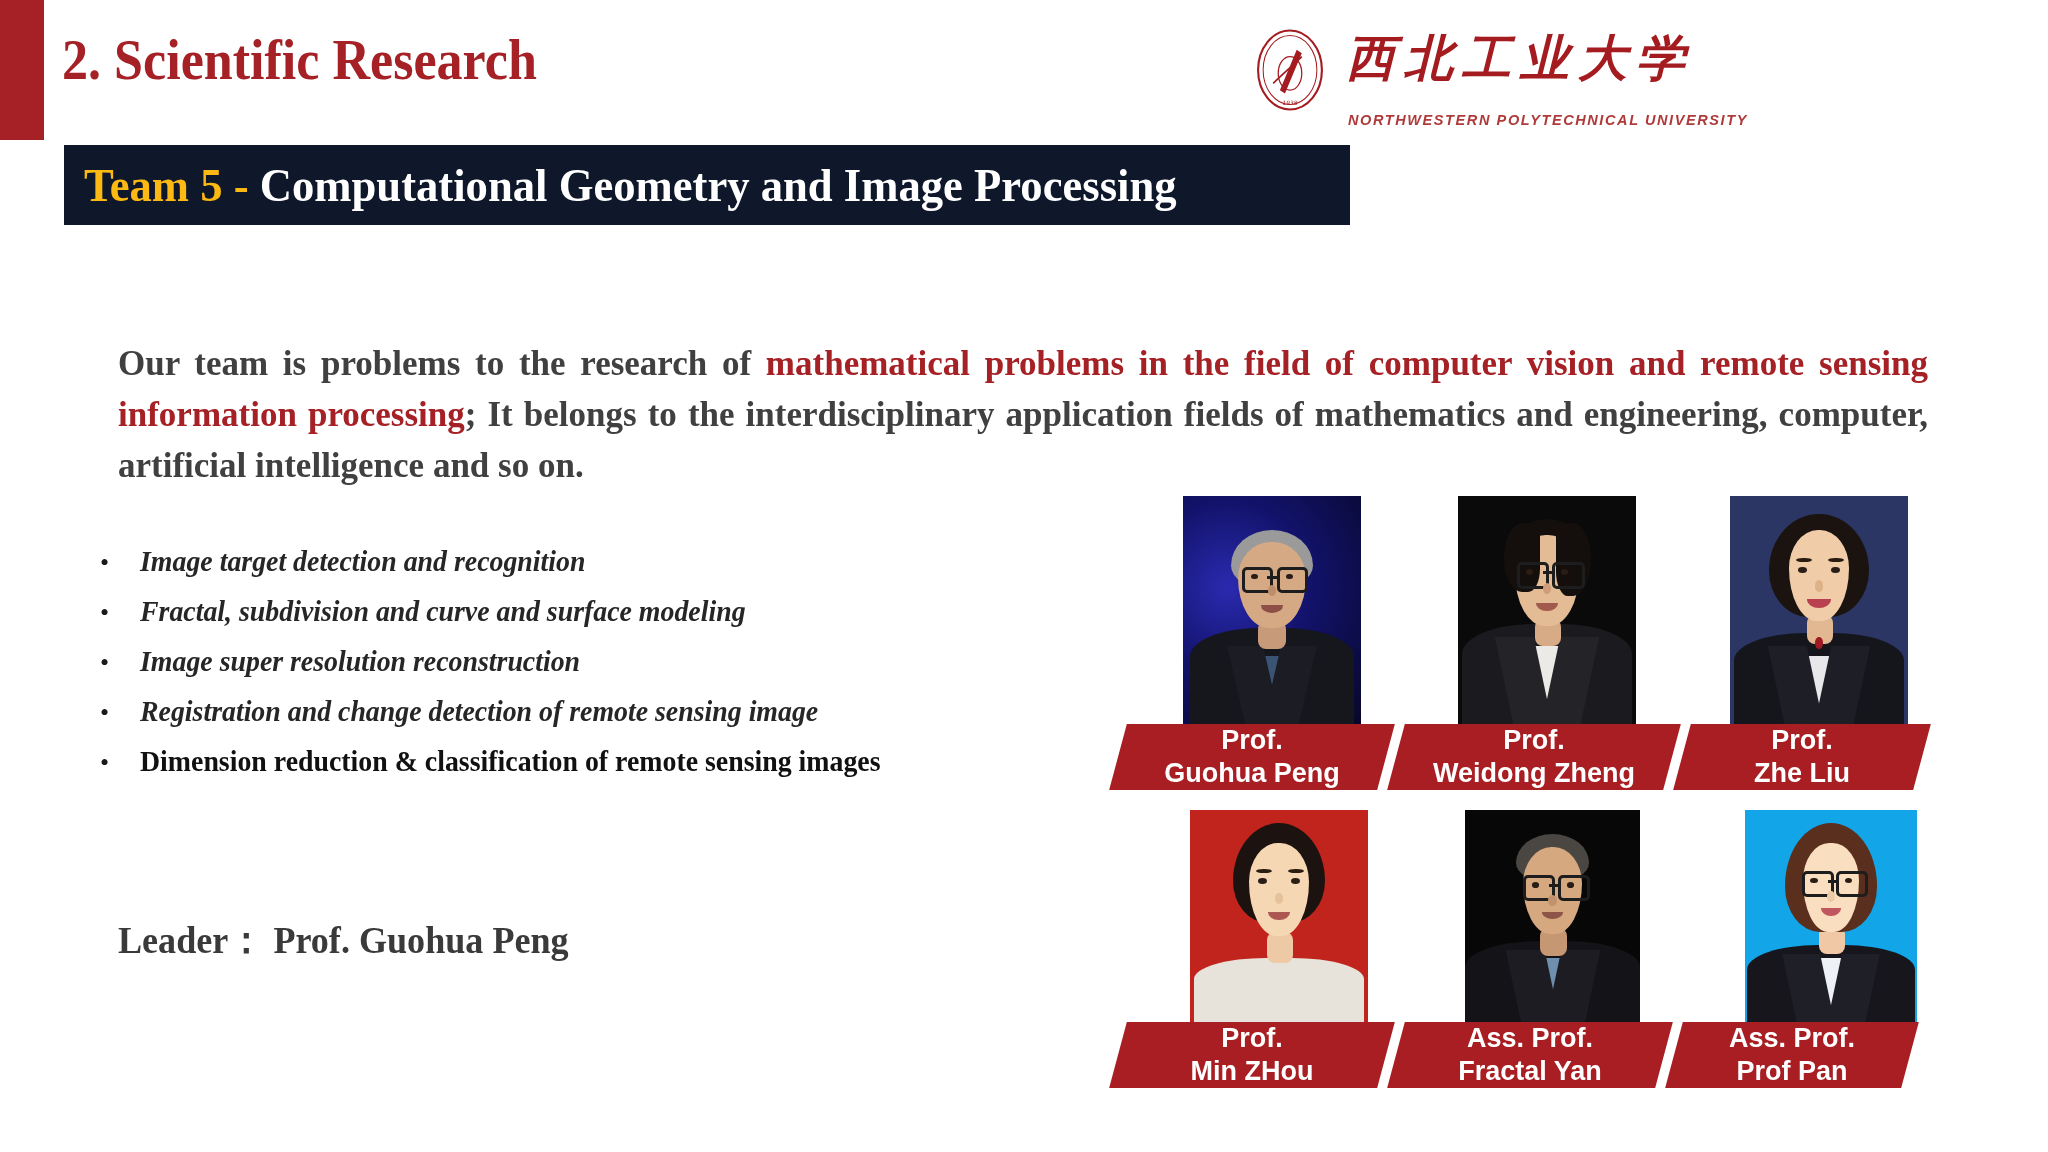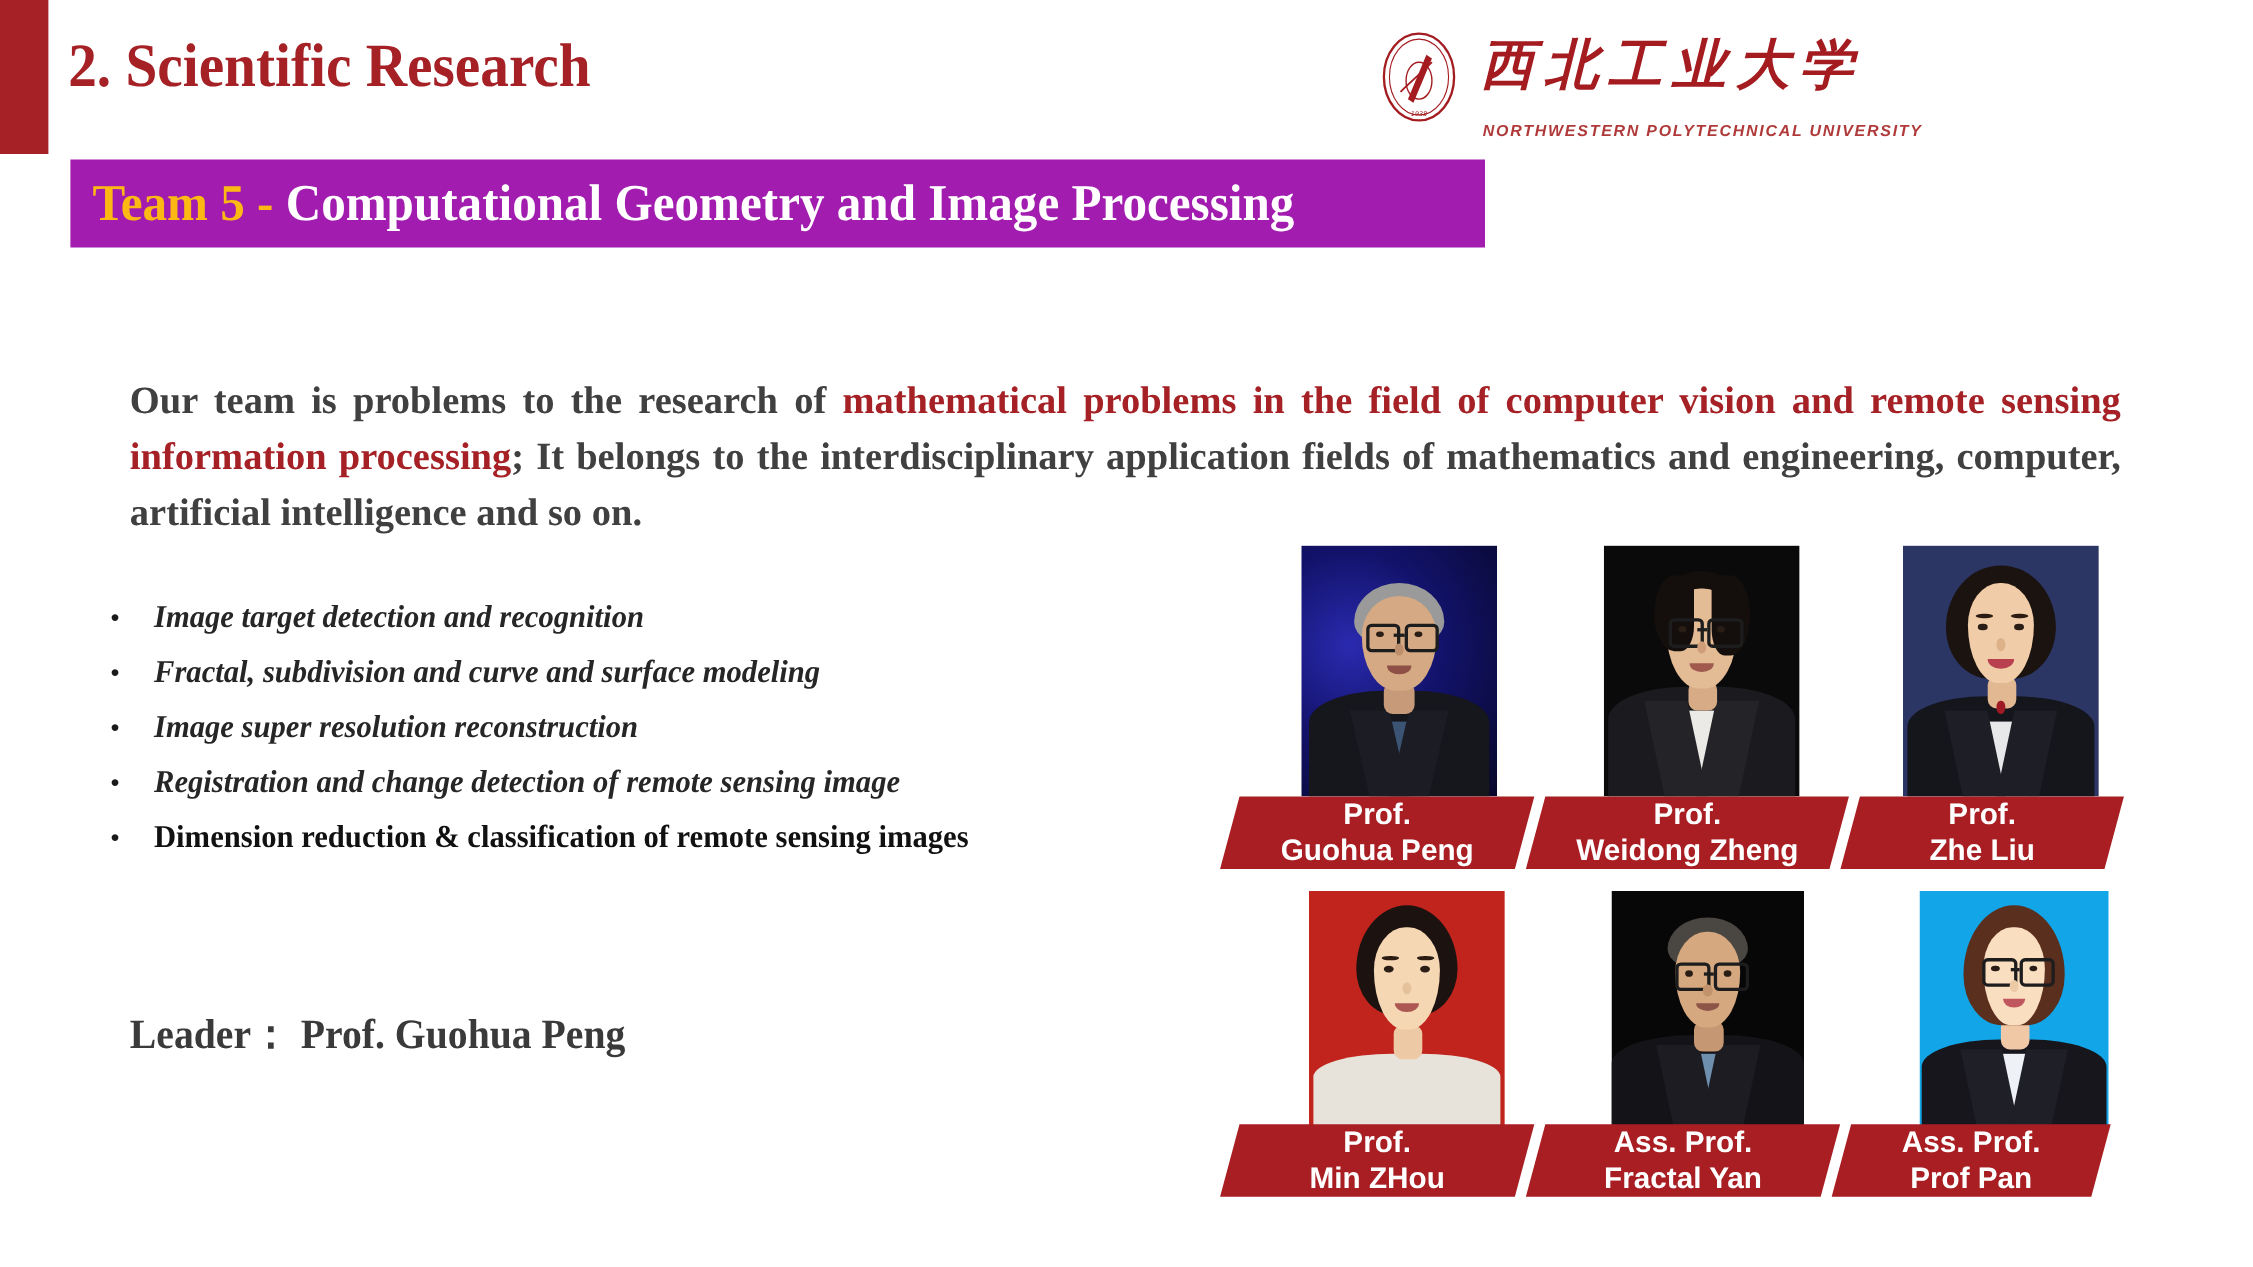--- a/index.html
+++ b/index.html
@@ -14,21 +14,21 @@
 
   
   .logo-wrap{position:absolute;left:1238px;top:22px;width:790px;height:100px;font-style:italic;}
   .logo-seal{position:absolute;left:10px;top:6px;width:84px;height:84px;}
   .logo-cn{position:absolute;left:108px;top:4px;font-family:"Liberation Serif",serif;
      font-weight:bold;font-size:49px;color:#A41B20;letter-spacing:9px;white-space:nowrap;}
   .logo-en{position:absolute;left:110px;top:66px;font-family:"Liberation Sans",sans-serif;
      font-weight:bold;font-size:14.5px;color:#B03A3A;letter-spacing:1.6px;white-space:nowrap;margin-top:24px;}
 
   
-  .team-bar{position:absolute;left:64px;top:145px;width:1286px;height:80px;background:#a21caf;}
+  .team-bar{position:absolute;left:64px;top:145px;width:1286px;height:80px;background:#0f172a;}
   .team-bar-txt{position:absolute;left:20px;top:50%;transform:translateY(-50%) scaleX(.95);
      transform-origin:left center;font-family:"Liberation Serif",serif;font-weight:bold;
      font-size:47px;white-space:nowrap;color:#ffffff;}
   .team-no{color:#FDB913;}
   .team-dash{color:#FDB913;}
 
   
   .sec{position:absolute;display:flex;align-items:center;gap:20px;}
   .sec .dot{width:24px;height:26px;border-radius:50%;background:#BE1E2D;display:block;}
   .sec .lbl{font-family:"Liberation Serif",serif;font-weight:bold;font-size:38px;color:#A52125;

